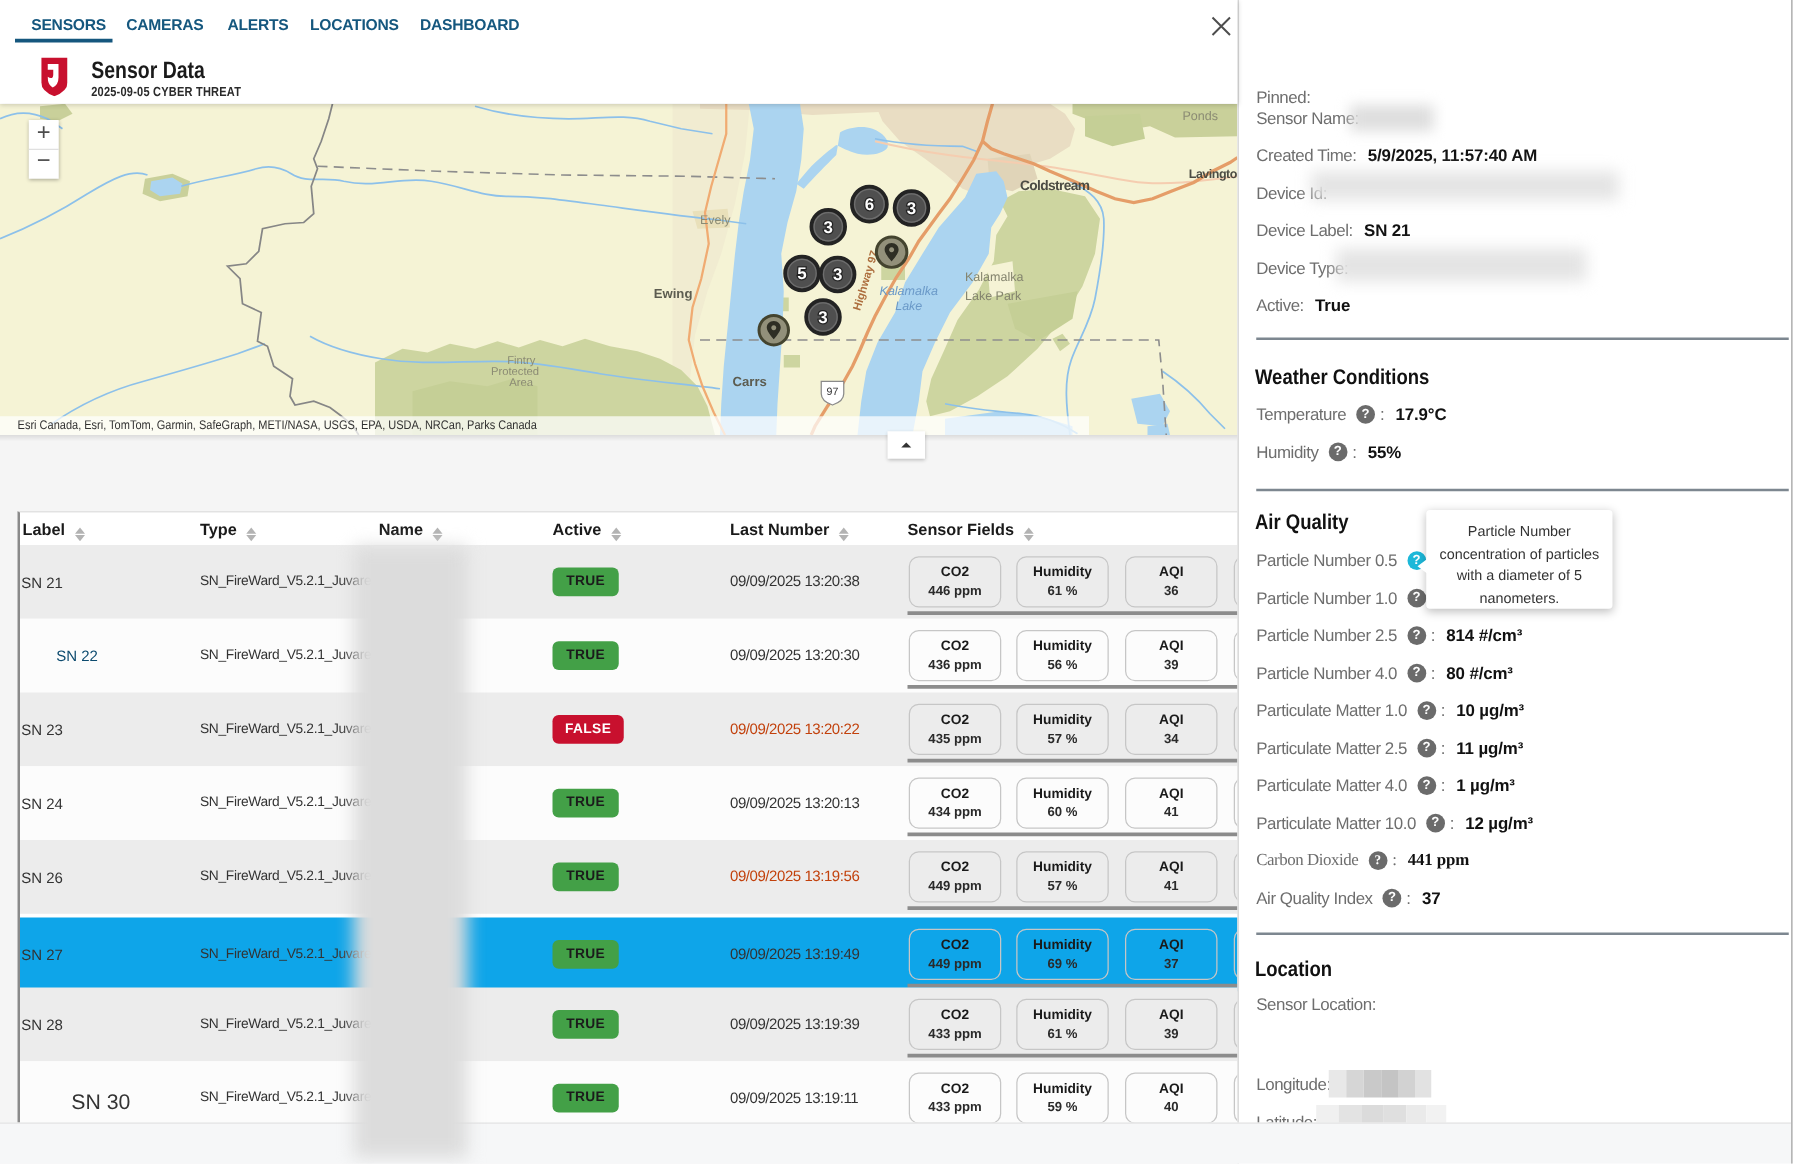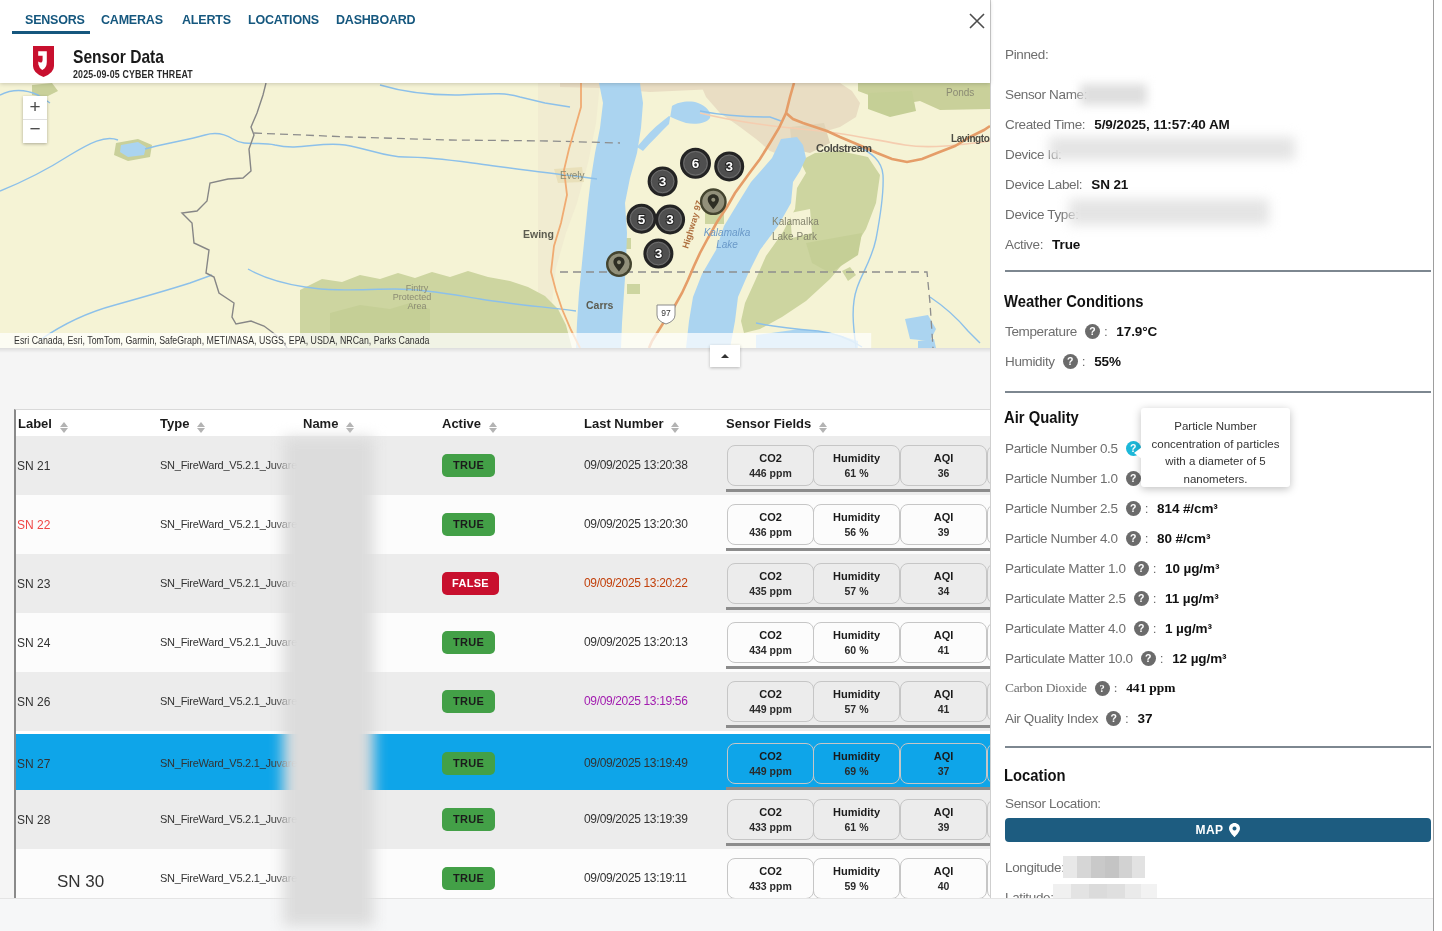--- a/index.html
+++ b/index.html
@@ -14,21 +14,21 @@
   .prow .help { margin-left:8px; flex:none; letter-spacing:0; }
   .prow .c { margin-left:4px; }
   .prow .v { margin-left:9px; color:#111; font-weight:bold; letter-spacing:-0.1px; }
   .th { position:absolute; top:6px; font-size:13px; font-weight:bold; color:#1a1a1a;
     padding-right:16px; }
   .th::before { content:""; position:absolute; right:0; top:2px;
     border:4px solid transparent; border-bottom:5px solid #b3b3b3; }
   .th::after { content:""; position:absolute; right:0; top:12px;
     border:4px solid transparent; border-top:5px solid #b3b3b3; }
   .row { left:0; width:976px; height:59px; }
-  .card { position:absolute; top:9px; width:87px; height:41px; border:1px solid #c6c6c6;
+  .card { position:absolute; top:9px; width:74px; height:41px; border:1px solid #c6c6c6;
     border-radius:8px; text-align:center; }
   .ct { font-size:11px; font-weight:bold; color:#1a1a1a; margin-top:6px; }
   .cv { font-size:10.5px; font-weight:bold; color:#2a2a2a; margin-top:3px; }
 </style>
 </head>
 <body>
 
 <div class="abs" style="left:0;top:348px;width:990px;height:583px;background:#f5f5f5;"></div>
 <div class="abs" style="left:0;top:348px;width:990px;height:5px;background:linear-gradient(to bottom, rgba(0,0,0,0.10), rgba(0,0,0,0));z-index:3;"></div>
 
@@ -177,21 +177,21 @@
         <div class="ct">AQI</div>
         <div class="cv">36</div>
       </div>
       <div class="card" style="left:971px;width:60px;">
         <div class="ct">Press</div>
         <div class="cv">100</div>
       </div>
       <div class="abs" style="left:710px;top:53px;width:266px;height:3px;background:#8c8c8c;"></div>
     </div>
   <div class="abs row" style="top:85px;background:#fcfcfc;">
-      <span class="abs" style="left:1px;top:23px;font-size:12px;color:#ef4444;">SN 22</span>
+      <span class="abs" style="left:1px;top:23px;font-size:12px;color:#0c4a6e;padding-left:28px;">SN 22</span>
       <span class="abs" style="left:144px;top:23px;font-size:11px;letter-spacing:-0.25px;color:#333;">SN_FireWard_V5.2.1_Juvare</span>
       <div class="abs" style="left:426px;top:18px;width:53px;height:23px;background:#43a047;border-radius:5px;color:#1b1b1b;font-size:11px;font-weight:bold;text-align:center;line-height:23px;letter-spacing:0.3px;">TRUE</div>
       <span class="abs" style="left:568px;top:22px;font-size:12px;letter-spacing:-0.35px;color:#333;">09/09/2025 13:20:30</span>
       <div class="card" style="left:711px;">
         <div class="ct">CO2</div>
         <div class="cv">436 ppm</div>
       </div>
       <div class="card" style="left:797px;">
         <div class="ct">Humidity</div>
         <div class="cv">56 %</div>
@@ -249,21 +249,21 @@
       <div class="card" style="left:971px;width:60px;">
         <div class="ct">Press</div>
         <div class="cv">100</div>
       </div>
       <div class="abs" style="left:710px;top:53px;width:266px;height:3px;background:#8c8c8c;"></div>
     </div>
   <div class="abs row" style="top:262px;background:#ececec;">
       <span class="abs" style="left:1px;top:23px;font-size:12px;color:#333;">SN 26</span>
       <span class="abs" style="left:144px;top:23px;font-size:11px;letter-spacing:-0.25px;color:#333;">SN_FireWard_V5.2.1_Juvare</span>
       <div class="abs" style="left:426px;top:18px;width:53px;height:23px;background:#43a047;border-radius:5px;color:#1b1b1b;font-size:11px;font-weight:bold;text-align:center;line-height:23px;letter-spacing:0.3px;">TRUE</div>
-      <span class="abs" style="left:568px;top:22px;font-size:12px;letter-spacing:-0.35px;color:#a21caf;">09/09/2025 13:19:56</span>
+      <span class="abs" style="left:568px;top:22px;font-size:12px;letter-spacing:-0.35px;color:#c2410c;">09/09/2025 13:19:56</span>
       <div class="card" style="left:711px;">
         <div class="ct">CO2</div>
         <div class="cv">449 ppm</div>
       </div>
       <div class="card" style="left:797px;">
         <div class="ct">Humidity</div>
         <div class="cv">57 %</div>
       </div>
       <div class="card" style="left:884px;">
         <div class="ct">AQI</div>
@@ -346,21 +346,21 @@
     </div>
 </div>
 
 <div class="abs" style="left:283px;top:437px;width:91px;height:489px;background:#dcdcdc;filter:blur(7px);z-index:23;"></div>
 
 <div class="abs" style="left:0;top:898px;width:1433px;height:33px;background:#f6f7f8;border-top:1px solid #e4e4e4;z-index:22;"></div>
 
 <div class="abs" id="panel" style="left:990px;top:0;width:444px;height:931px;background:#fff;border-left:1px solid #cfcfcf;z-index:20;">
 
 
-  <div class="prow" style="top:46px;">Pinned:</div>
+  <div class="prow" style="top:69px;">Pinned:</div>
   <div class="prow" style="top:86px;">Sensor Name:</div>
   <div class="prow" style="top:116px;">Created Time:<span class="v">5/9/2025, 11:57:40 AM</span></div>
   <div class="prow" style="top:146px;">Device Id:</div>
   <div class="prow" style="top:176px;">Device Label:<span class="v">SN 21</span></div>
   <div class="prow" style="top:206px;">Device Type:</div>
   <div class="prow" style="top:236px;">Active:<span class="v">True</span></div>
   <div class="abs" style="left:89px;top:84px;width:67px;height:21px;background:#dedede;filter:blur(5px);"></div>
   <div class="abs" style="left:58px;top:137px;width:246px;height:23px;background:#e4e4e4;filter:blur(6px);"></div>
   <div class="abs" style="left:78px;top:199px;width:200px;height:26px;background:#e4e4e4;filter:blur(6px);"></div>
 
@@ -381,26 +381,20 @@
   <div class="prow" style="top:590px;">Particulate Matter 2.5<span class="help">?</span><span class="c">:</span><span class="v">11 µg/m³</span></div>
   <div class="prow" style="top:620px;">Particulate Matter 4.0<span class="help">?</span><span class="c">:</span><span class="v">1 µg/m³</span></div>
   <div class="prow" style="top:650px;">Particulate Matter 10.0<span class="help">?</span><span class="c">:</span><span class="v">12 µg/m³</span></div>
   <div class="prow" style="top:680px;font-family:Liberation Serif, serif;">Carbon Dioxide<span class="help">?</span><span class="c">:</span><span class="v">441 ppm</span></div>
   <div class="prow" style="top:710px;justify-content:space-between;">Air Quality Index<span class="help">?</span><span class="c">:</span><span class="v">37</span></div>
 
   <div class="abs" style="left:14px;top:746px;width:426px;height:1.5px;background:#7d8790;"></div>
 
   <div class="abs" style="left:13px;top:766px;font-size:17px;font-weight:bold;color:#111;transform:scaleX(0.87);transform-origin:left;">Location</div>
   <div class="prow" style="top:795px;">Sensor Location:</div>
-  <div class="abs" style="left:14px;top:818px;width:426px;height:24px;background:#1d5c80;border-radius:4px;color:#fff;display:flex;align-items:center;justify-content:center;gap:6px;">
-    <span style="font-size:12px;font-weight:bold;letter-spacing:0.4px;">MAP</span>
-    <svg width="11" height="14" viewBox="0 0 11 14">
-        <path d="M5.5 0 C8.5 0 11 2.4 11 5.4 C11 9 5.5 14 5.5 14 C5.5 14 0 9 0 5.4 C0 2.4 2.5 0 5.5 0 Z M5.5 3.4 a2 2 0 1 0 0.001 0 Z" fill="#fff" fill-rule="evenodd"></path>
-      </svg>
-  </div>
   <div class="prow" style="top:859px;">Longitude:</div>
   <div class="abs" style="left:72px;top:856px;width:82px;height:22px;display:flex;">
     <div style="width:14px;background:#e8e8e8;"></div>
       <div style="width:14px;background:#d6d6d6;"></div>
       <div style="width:14px;background:#c9c9c9;"></div>
       <div style="width:14px;background:#c4c4c4;"></div>
       <div style="width:13px;background:#d2d2d2;"></div>
       <div style="width:13px;background:#e2e2e2;"></div>
   </div>
   <div class="prow" style="top:889px;">Latitude:</div>

